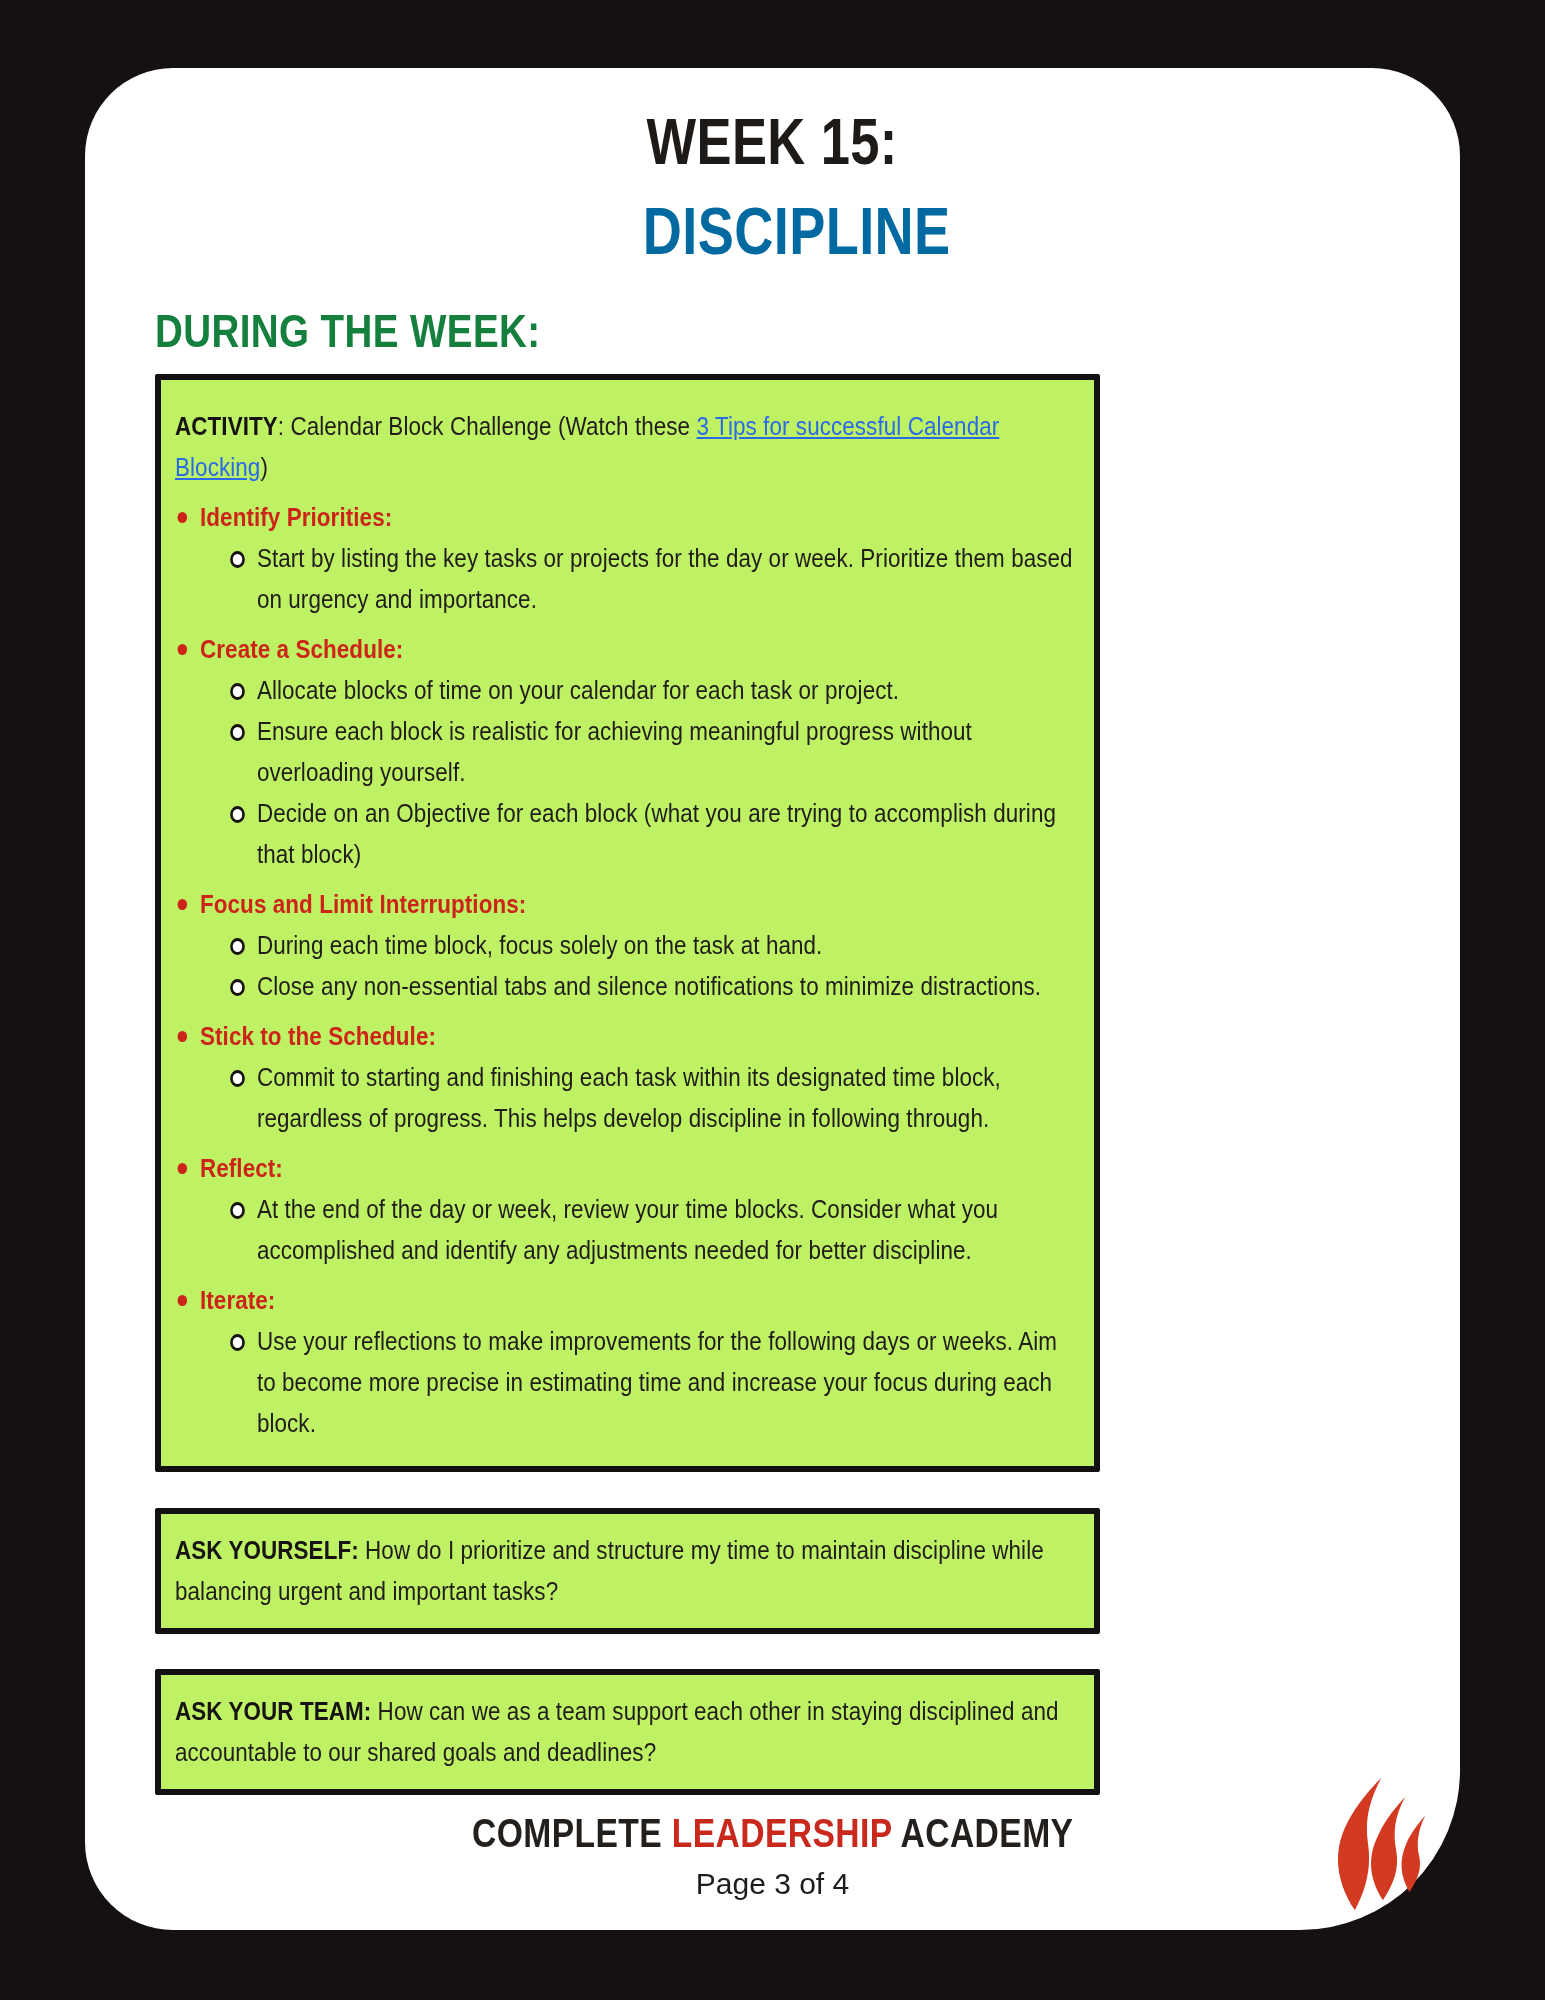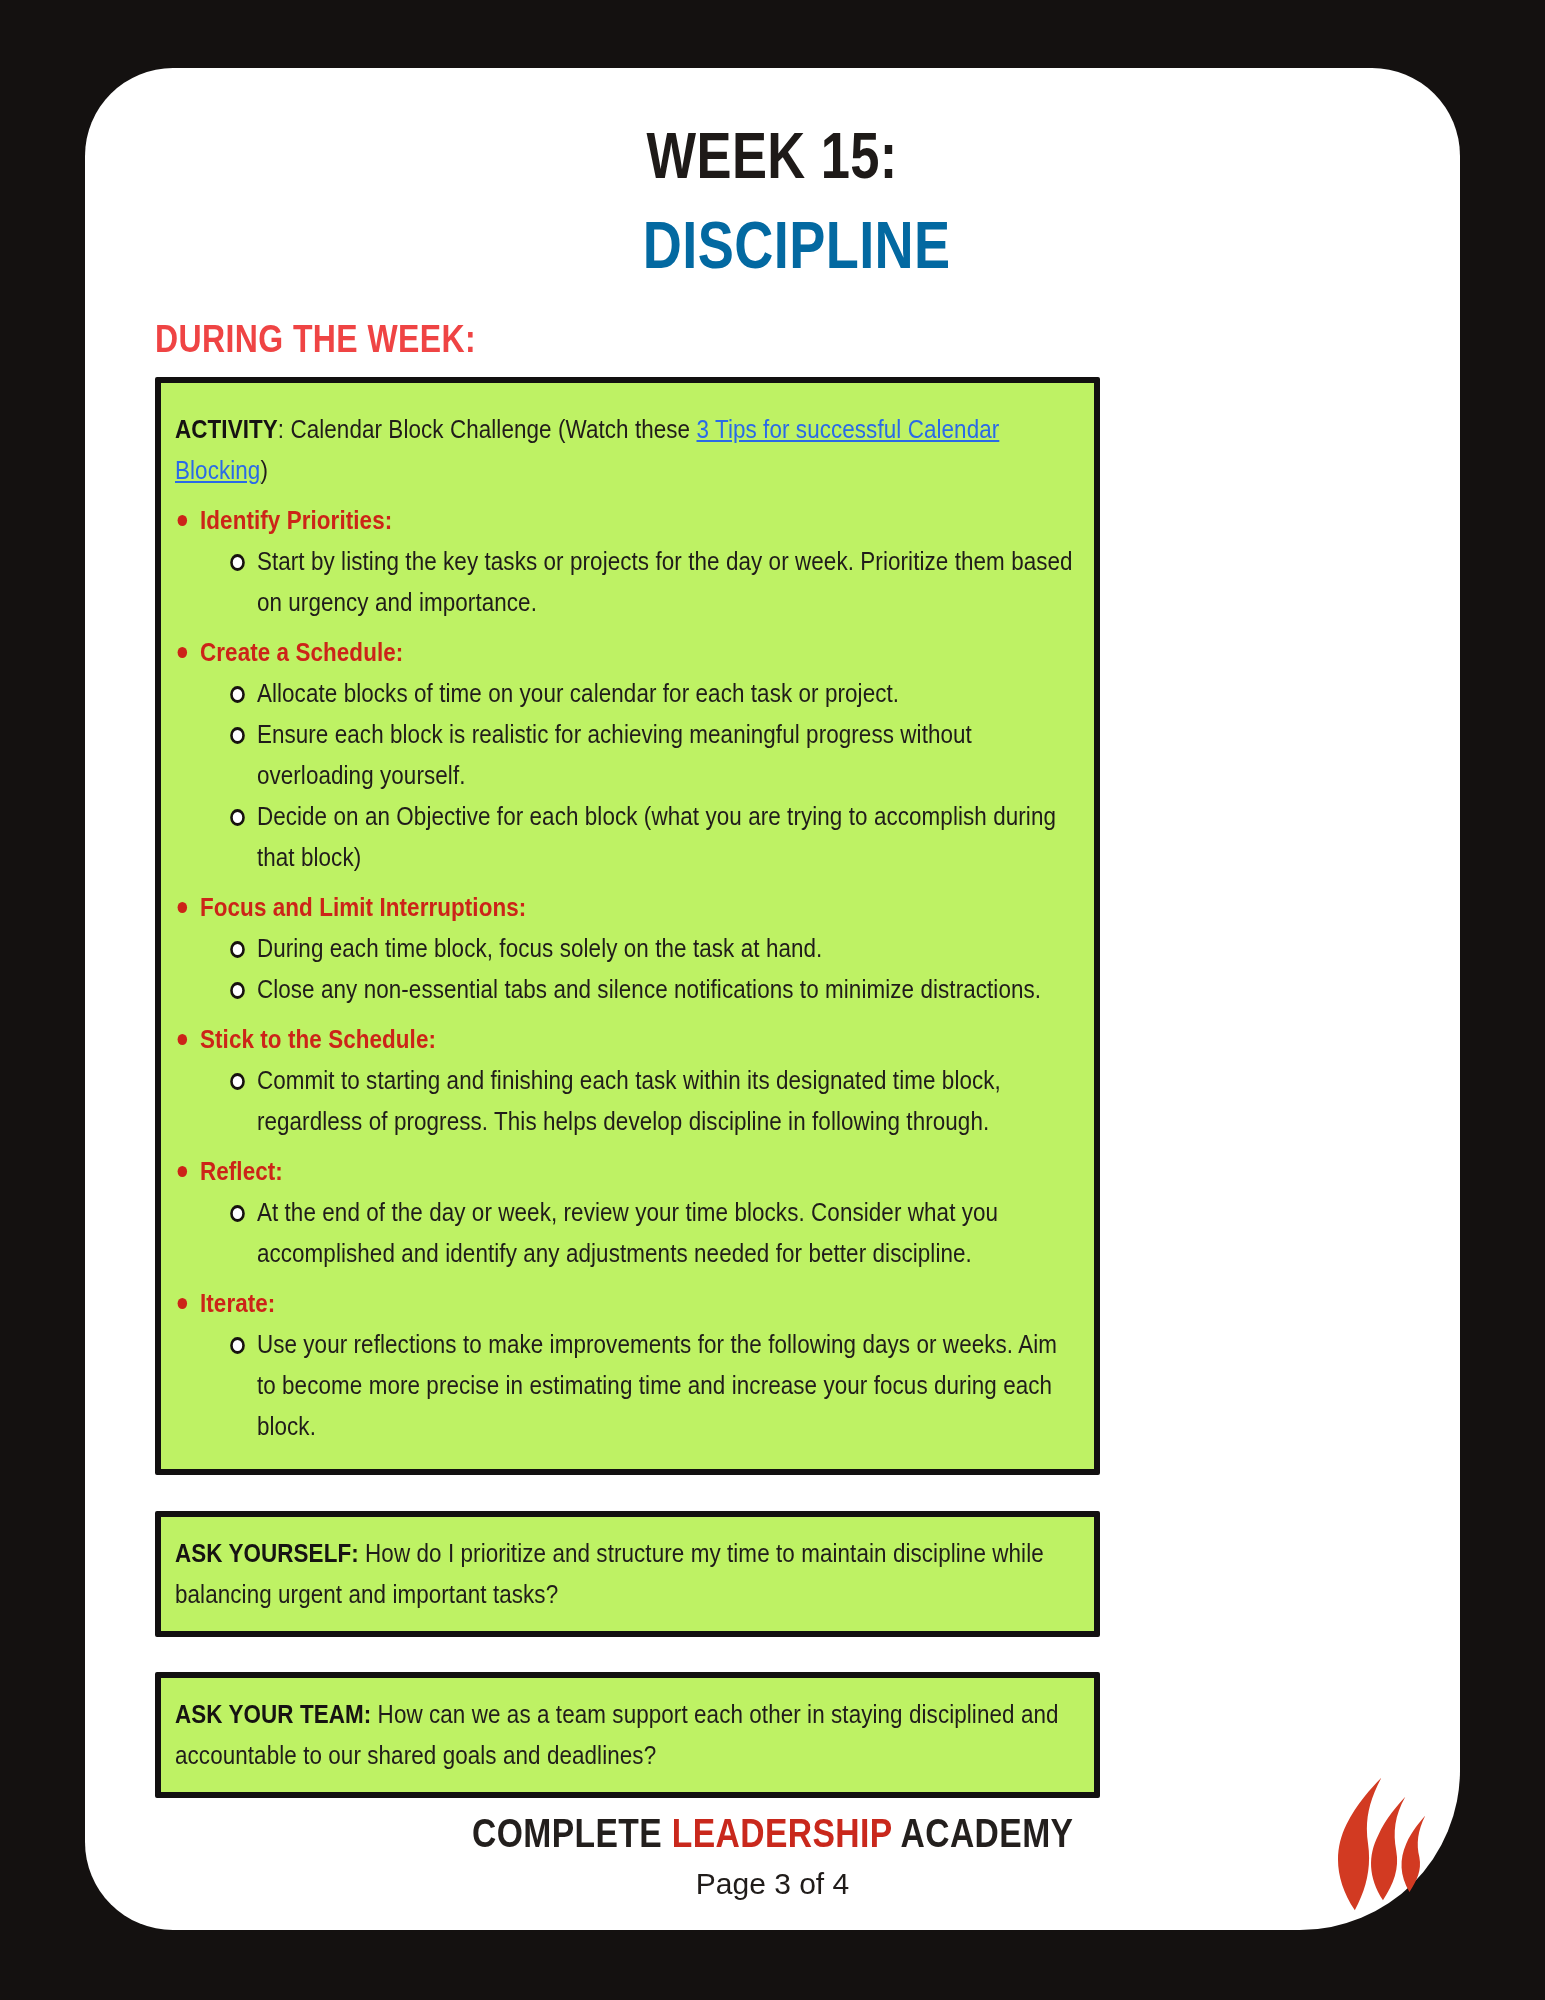--- a/index.html
+++ b/index.html
@@ -11,37 +11,37 @@
     position:relative;
   }
   .page {
     position:absolute;
     left:85px; top:68px;
     width:1375px; height:1862px;
     background:#ffffff;
     border-radius:88px 88px 160px 88px;
   }
   
-  .title-block { text-align:center; padding-top:52px; }
+  .title-block { text-align:center; padding-top:38px; }
   .title1, .title2 { line-height:1.15; font-weight:bold; }
   .title1 { font-size:64px; color:#1e1a18; }
   .title2 { font-size:66px; color:#0369a1; margin-top:14px;margin-left:48px; }
   .cond {
     display:inline-block;
     transform:scaleX(0.82);
     transform-origin:center top;
     letter-spacing:0.5px;
     white-space:nowrap;
   }
   .cond-left { transform-origin:left top; }
   
   .content { margin-left:70px; width:945px; }
   .section-heading {
     margin-top:34px; margin-bottom:16px;
-    font-size:39px; font-weight:bold; color:#ef4444;
+    font-size:47px; font-weight:bold; color:#15803d;
   }
   .box {
     border:6px solid #121010;
     border-radius:2px;
     background:#bef264;
     padding:26px 14px 22px 14px;
     box-sizing:border-box;
     width:100%;
   }
   .activity-box { margin-bottom:36px; }

